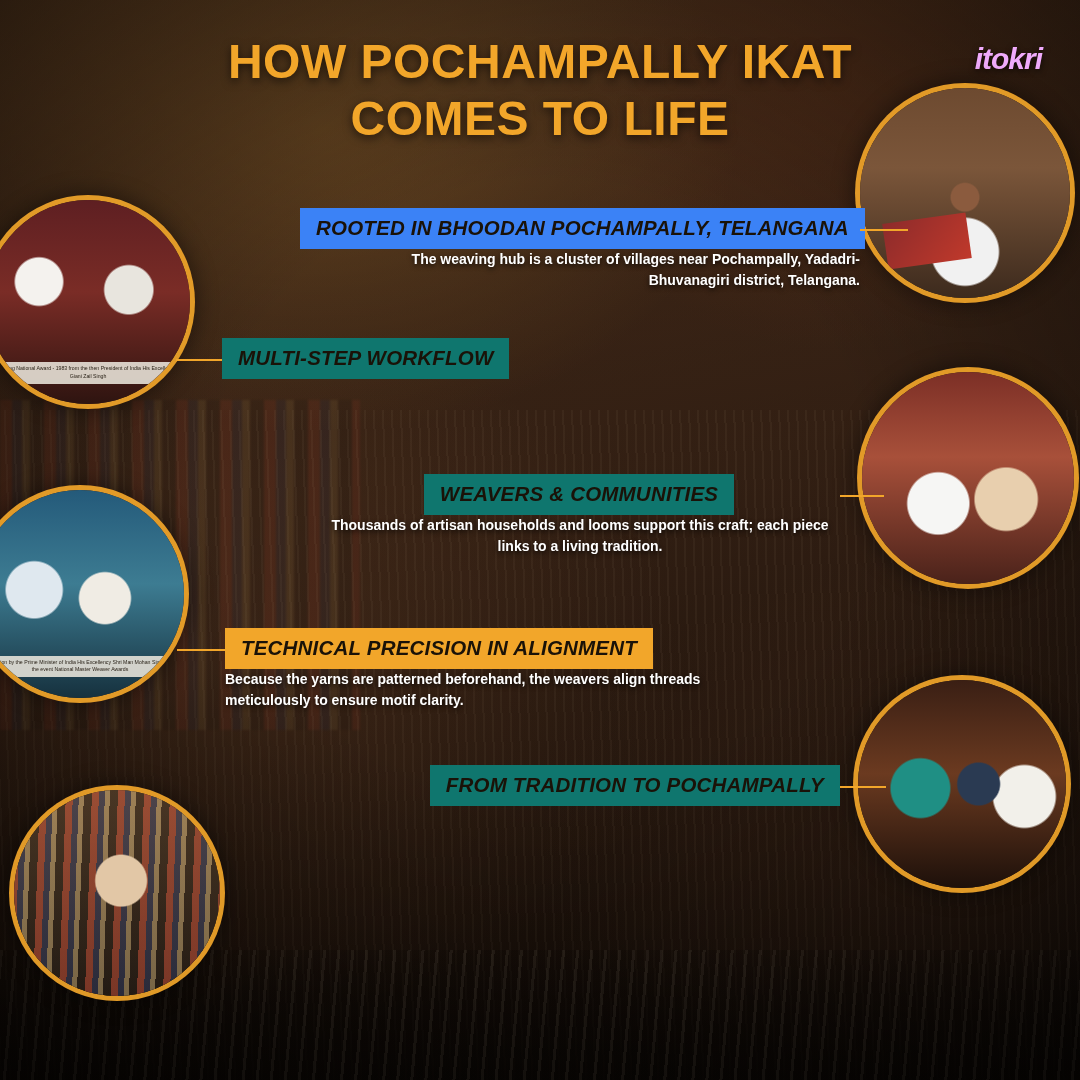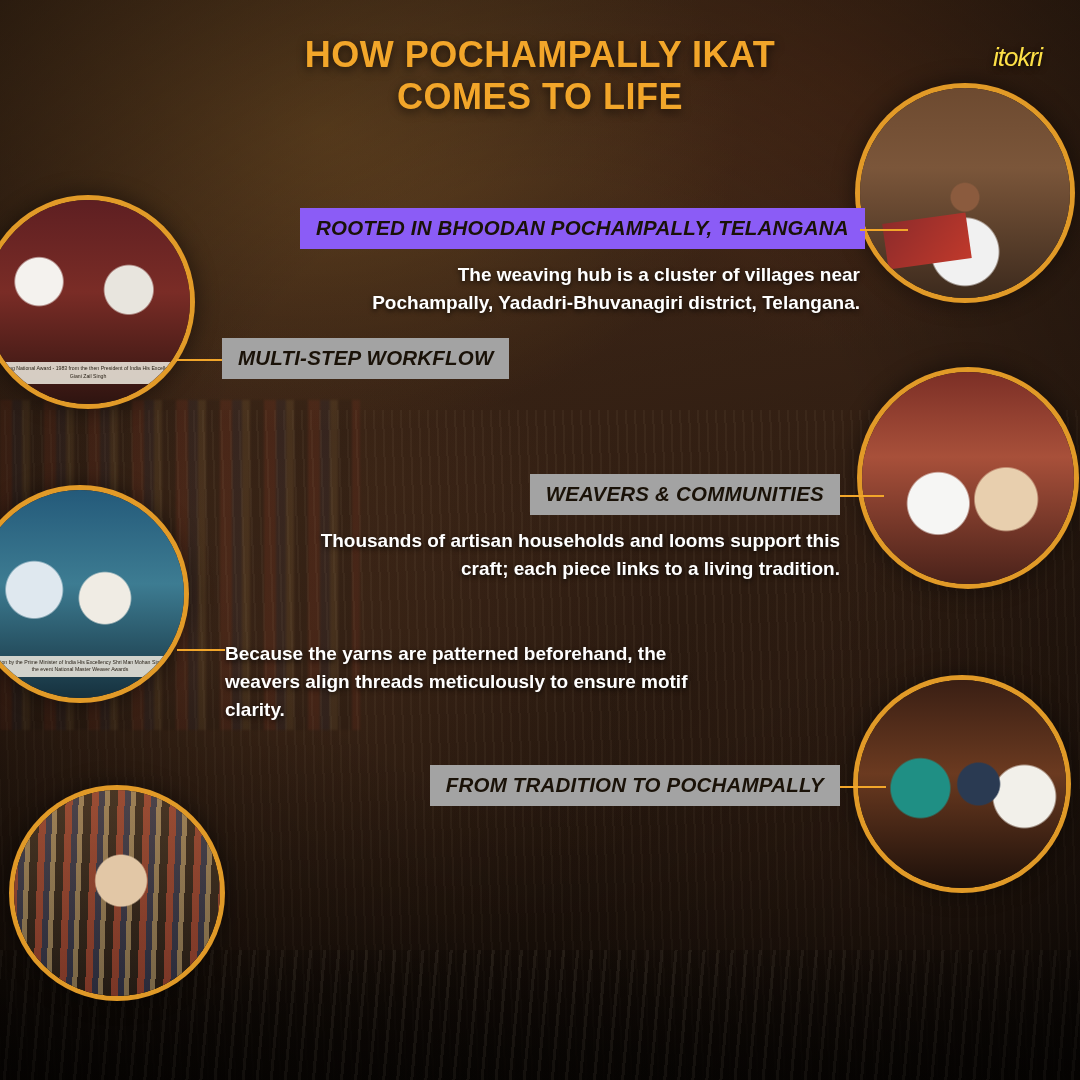--- a/index.html
+++ b/index.html
@@ -56,32 +56,32 @@
   .bg-darken {
     position: absolute; inset: 0;
     background: linear-gradient(to bottom, rgba(25,15,8,0.35), rgba(20,12,6,0.30) 45%, rgba(10,6,3,0.45));
   }
 
   
   .title {
     position: absolute; top: 34px; left: 0; width: 1080px;
     text-align: center;
     color: #F2A62A;
-    font-size: 36px;
+    font-size: 48px;
     font-weight: bold;
     letter-spacing: 0.5px;
     line-height: 1.18;
     text-shadow: 0 3px 10px rgba(0,0,0,0.6);
     padding: 0 120px;
   }
   .logo {
     position: absolute; top: 42px; right: 38px;
-    color: #fde047;
-    font-size: 26px;
-    font-weight: normal;
+    color: #f0abfc;
+    font-size: 30px;
+    font-weight: bold;
     letter-spacing: -1px;
     font-style: italic;
     text-shadow: 0 2px 6px rgba(0,0,0,0.7);
   }
 
   
   .photo {
     position: absolute;
     border-radius: 50%;
     overflow: hidden;
@@ -165,27 +165,26 @@
   .chip {
     display: inline-block;
     padding: 8px 16px 9px;
     font-size: 20.5px;
     font-weight: bold;
     font-style: italic;
     letter-spacing: 0.2px;
     color: #1a1208;
     white-space: nowrap;
   }
-  .chip.light { background: #8b5cf6; }
+  .chip.light { background: #3b82f6; }
   .chip.gold { background: #F2A62A; }
-  .chip.cream { background: #a3a3a3; }
+  .chip.cream { background: #0f766e; }
   .body {
-    margin-top: 12px;
     color: #ffffff;
-    font-size: 19px;
+    font-size: 14px;
     font-weight: bold;
     line-height: 1.48;
     text-shadow: 0 2px 5px rgba(0,0,0,0.75);
     max-width: 520px;
   }
   .right-align { text-align: right; }
   .left-align { text-align: left; }
   .tick {
     position: absolute;
     height: 2px;
@@ -194,21 +193,21 @@
   }
 
   
   #row1 { top: 208px; left: 300px; width: 560px; }
   #row1 .tick { right: -48px; width: 48px; }
   #row1 .body { margin-left: auto; }
 
   #row2 { top: 338px; left: 222px; width: 500px; }
   #row2 .tick { left: -46px; width: 46px; }
 
-  #row3 { top: 474px; left: 318px; width: 522px; }
+  #row3 { top: 474px; left: 318px; width: 522px; text-align: center; }
   #row3 .tick { right: -44px; width: 44px; }
   #row3 .body { margin-left: auto; }
 
   #row4 { top: 628px; left: 225px; width: 540px; }
   #row4 .tick { left: -48px; width: 48px; }
 
   #row5 { top: 765px; left: 310px; width: 530px; }
   #row5 .tick { right: -46px; width: 46px; }
   #row5 .body { margin-left: auto; }
 
@@ -273,20 +272,21 @@
     <div class="tick"></div>
   </div>
 
   <div class="row right-align" id="row3">
     <span class="chip cream">WEAVERS &amp; COMMUNITIES</span>
     <div class="tick"></div>
     <div class="body">Thousands of artisan households and looms support this craft; each piece links to a living tradition.</div>
   </div>
 
   <div class="row left-align" id="row4">
+    <span class="chip gold">TECHNICAL PRECISION IN ALIGNMENT</span>
     <div class="tick"></div>
     <div class="body">Because the yarns are patterned beforehand, the weavers align threads meticulously to ensure motif clarity.</div>
   </div>
 
   <div class="row right-align" id="row5">
     <span class="chip cream">FROM TRADITION TO POCHAMPALLY</span>
     <div class="tick"></div>
   </div>
 
 

